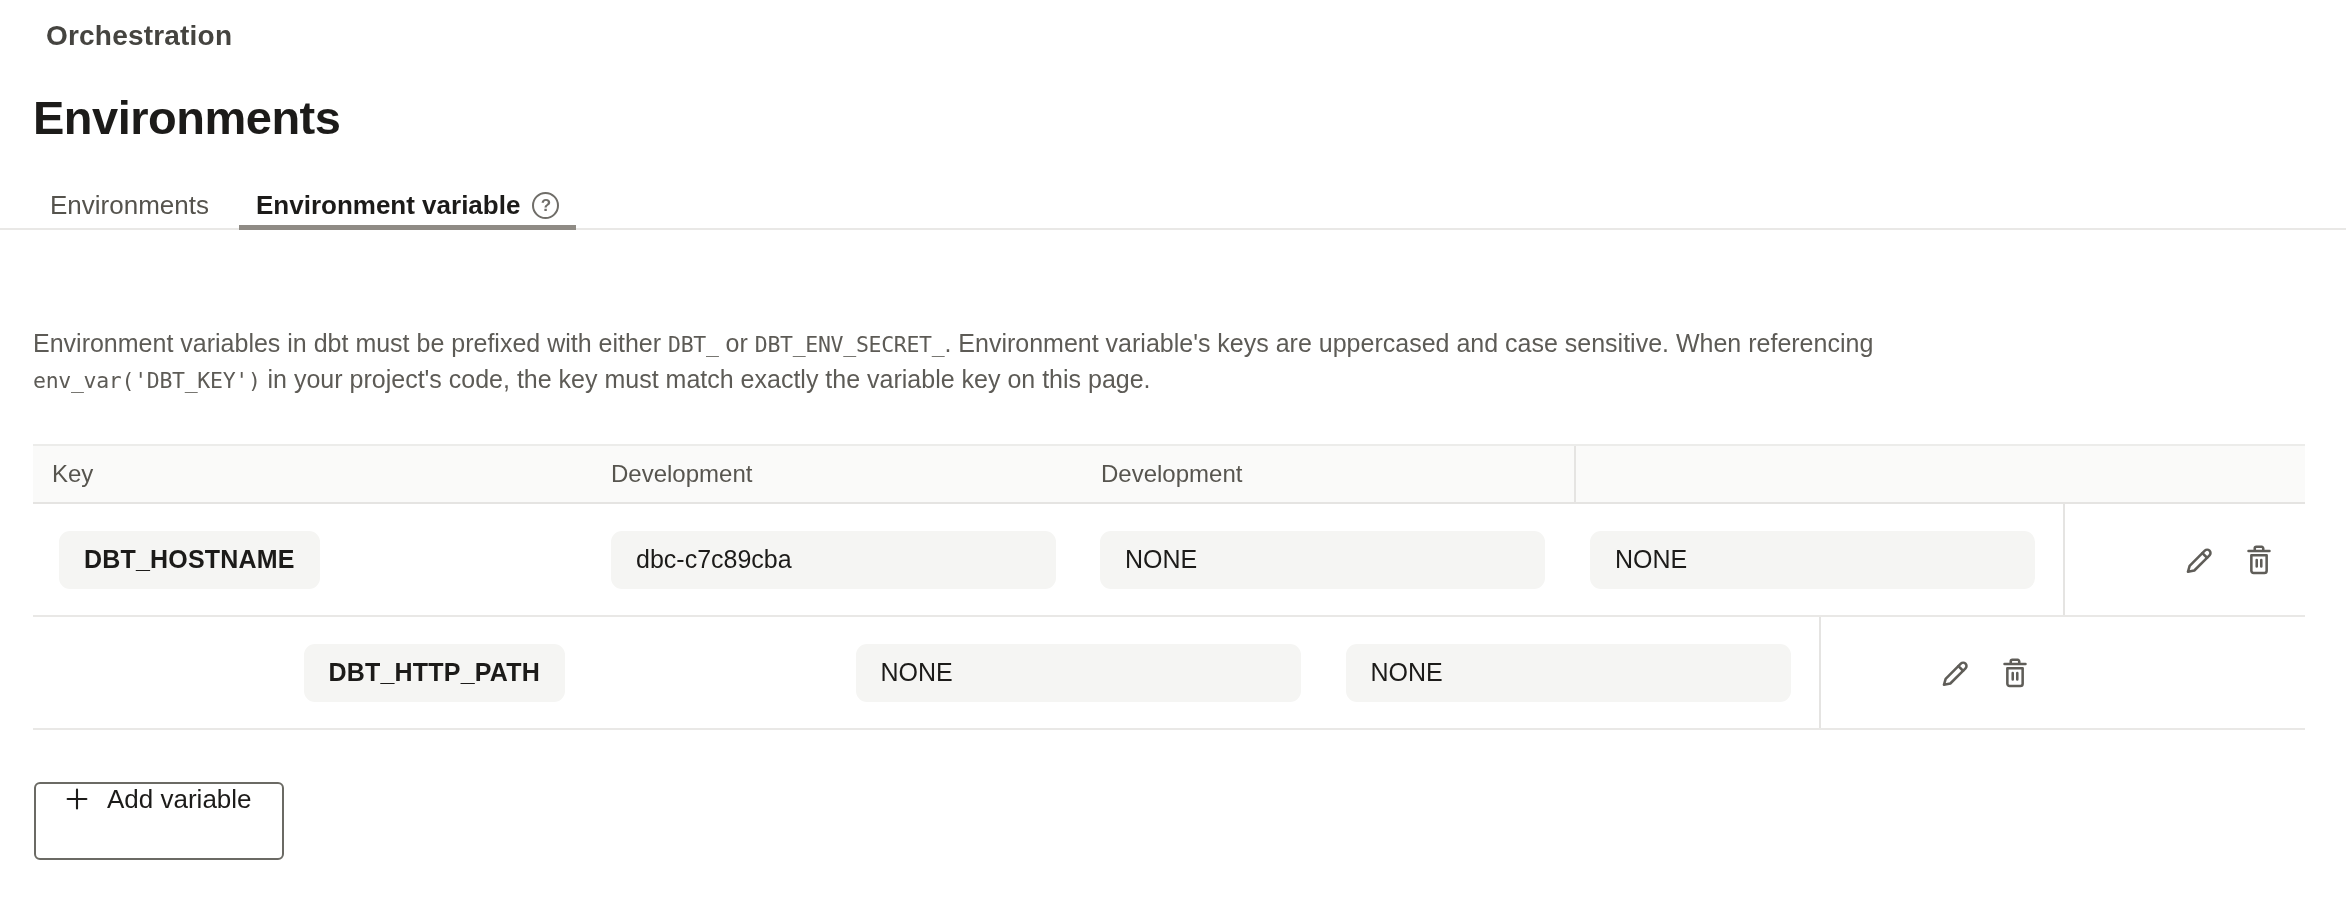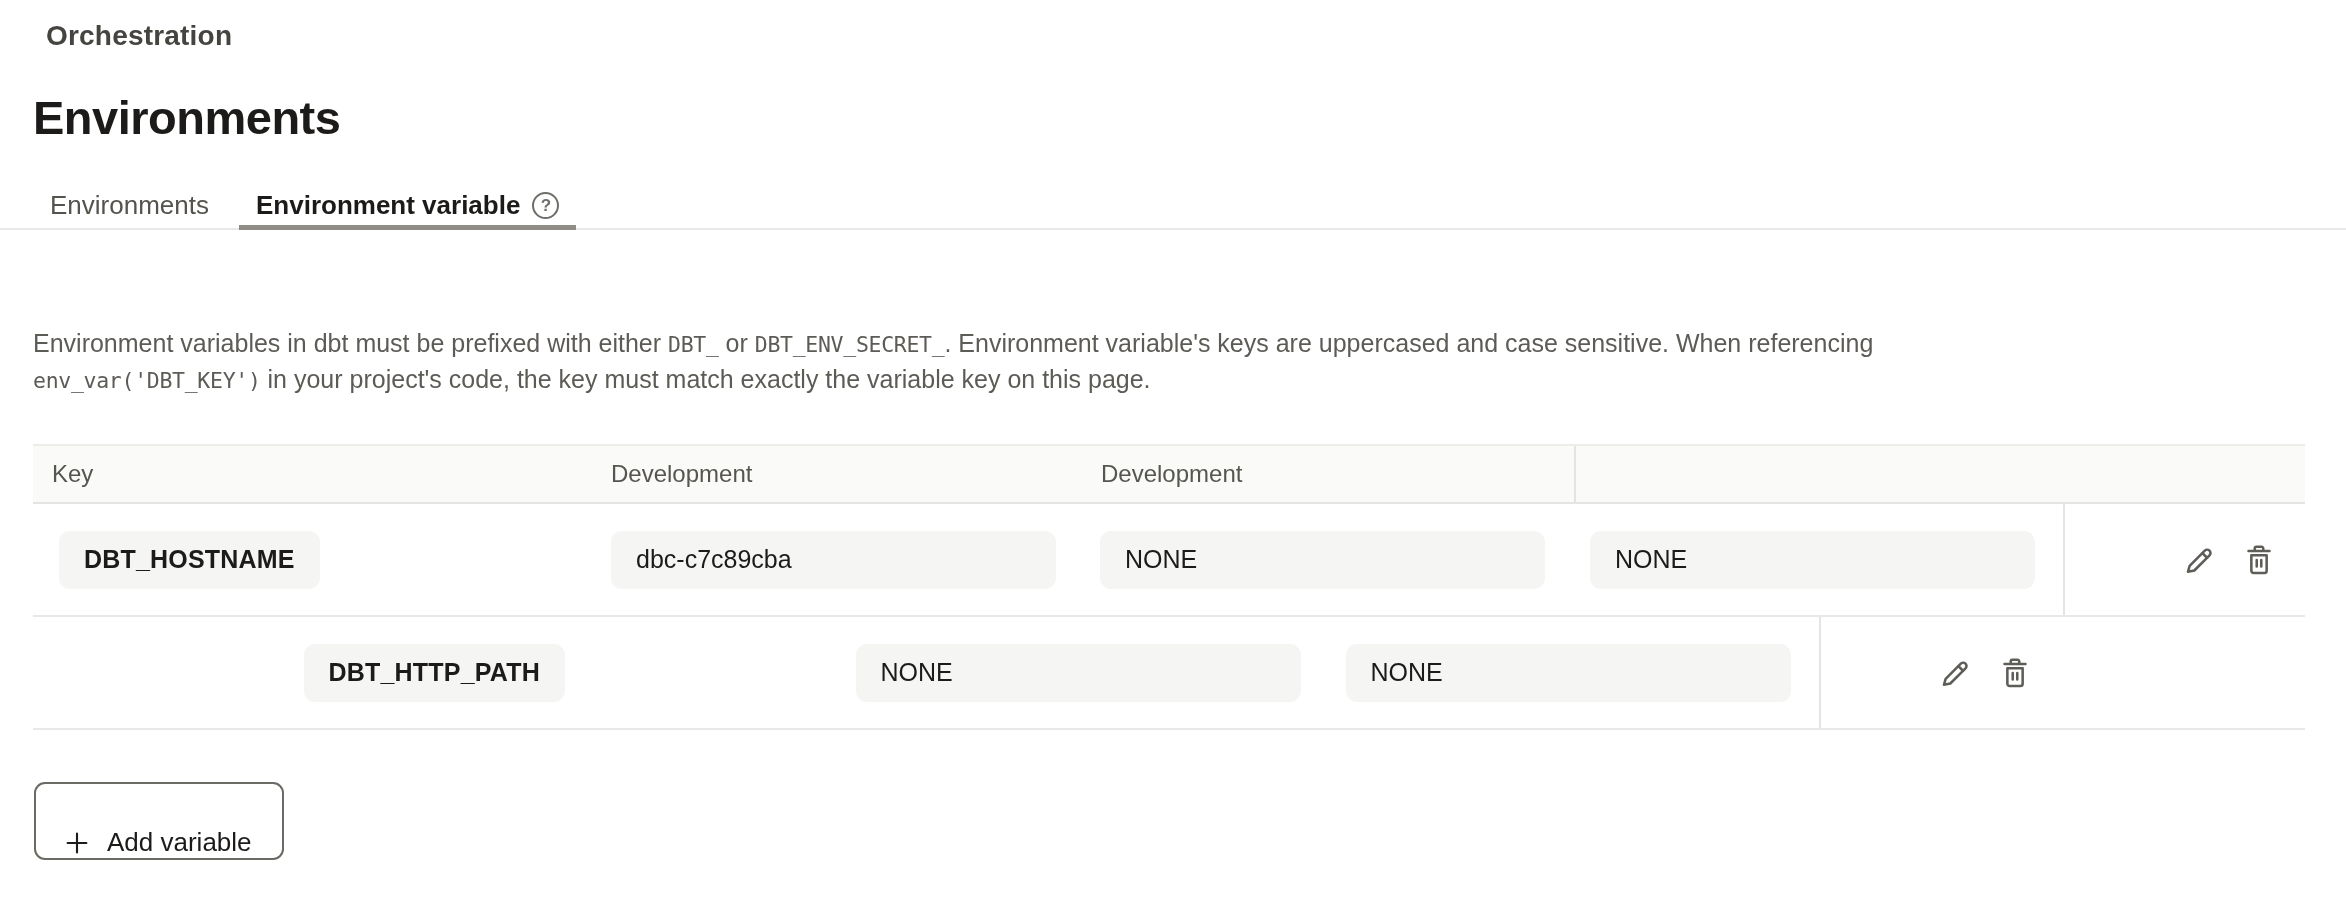--- a/index.html
+++ b/index.html
@@ -157,25 +157,25 @@
     cursor: pointer;
   }
   .icon-btn svg { display: block; }
 
   
   .add-btn {
     margin: 52px 0 0 34px;
     height: 78px;
     padding: 0 30px 0 26px;
     display: inline-flex;
-    align-items: flex-end;
+    align-items: flex-start;
     gap: 15px;
     background: #ffffff;
     border: 2px solid #6b6a64;
-    border-radius: 11px;
+    border-radius: 6px;
     font-family: inherit;
     font-size: 26px;
     font-weight: 500;
     color: #1c1b19;
     cursor: pointer;
   }
 </style>
 </head>
 <body>
 

